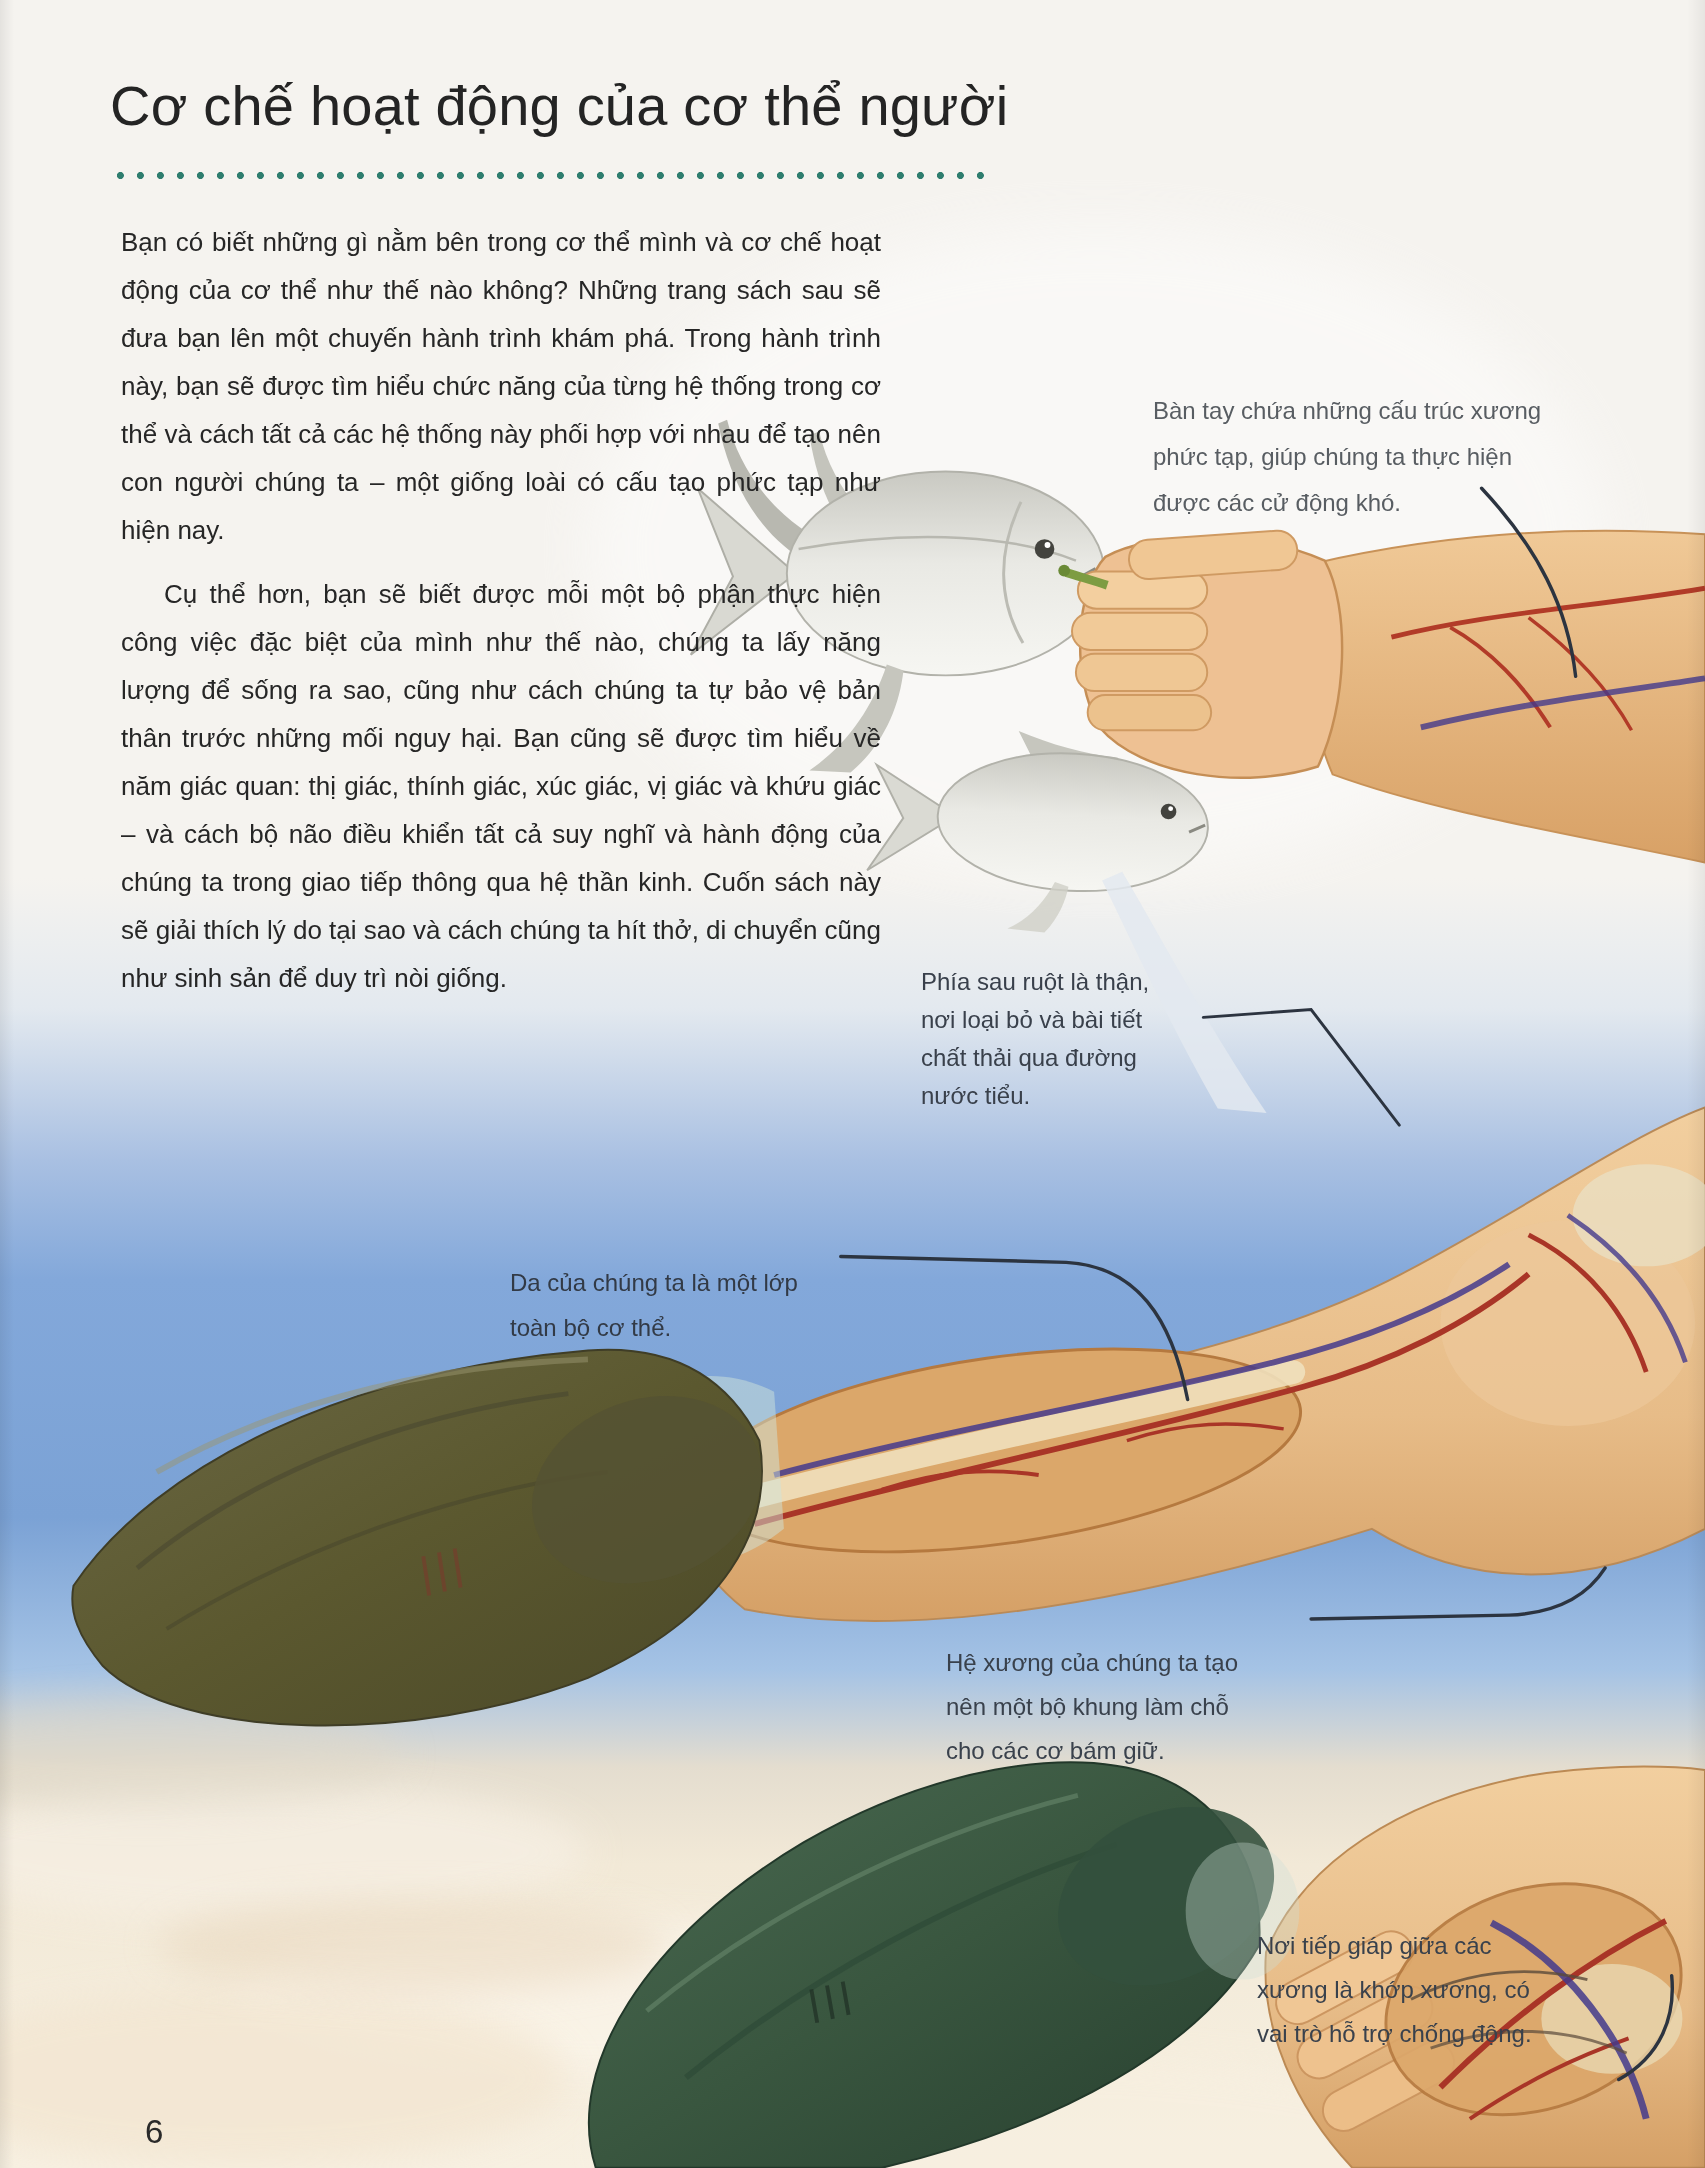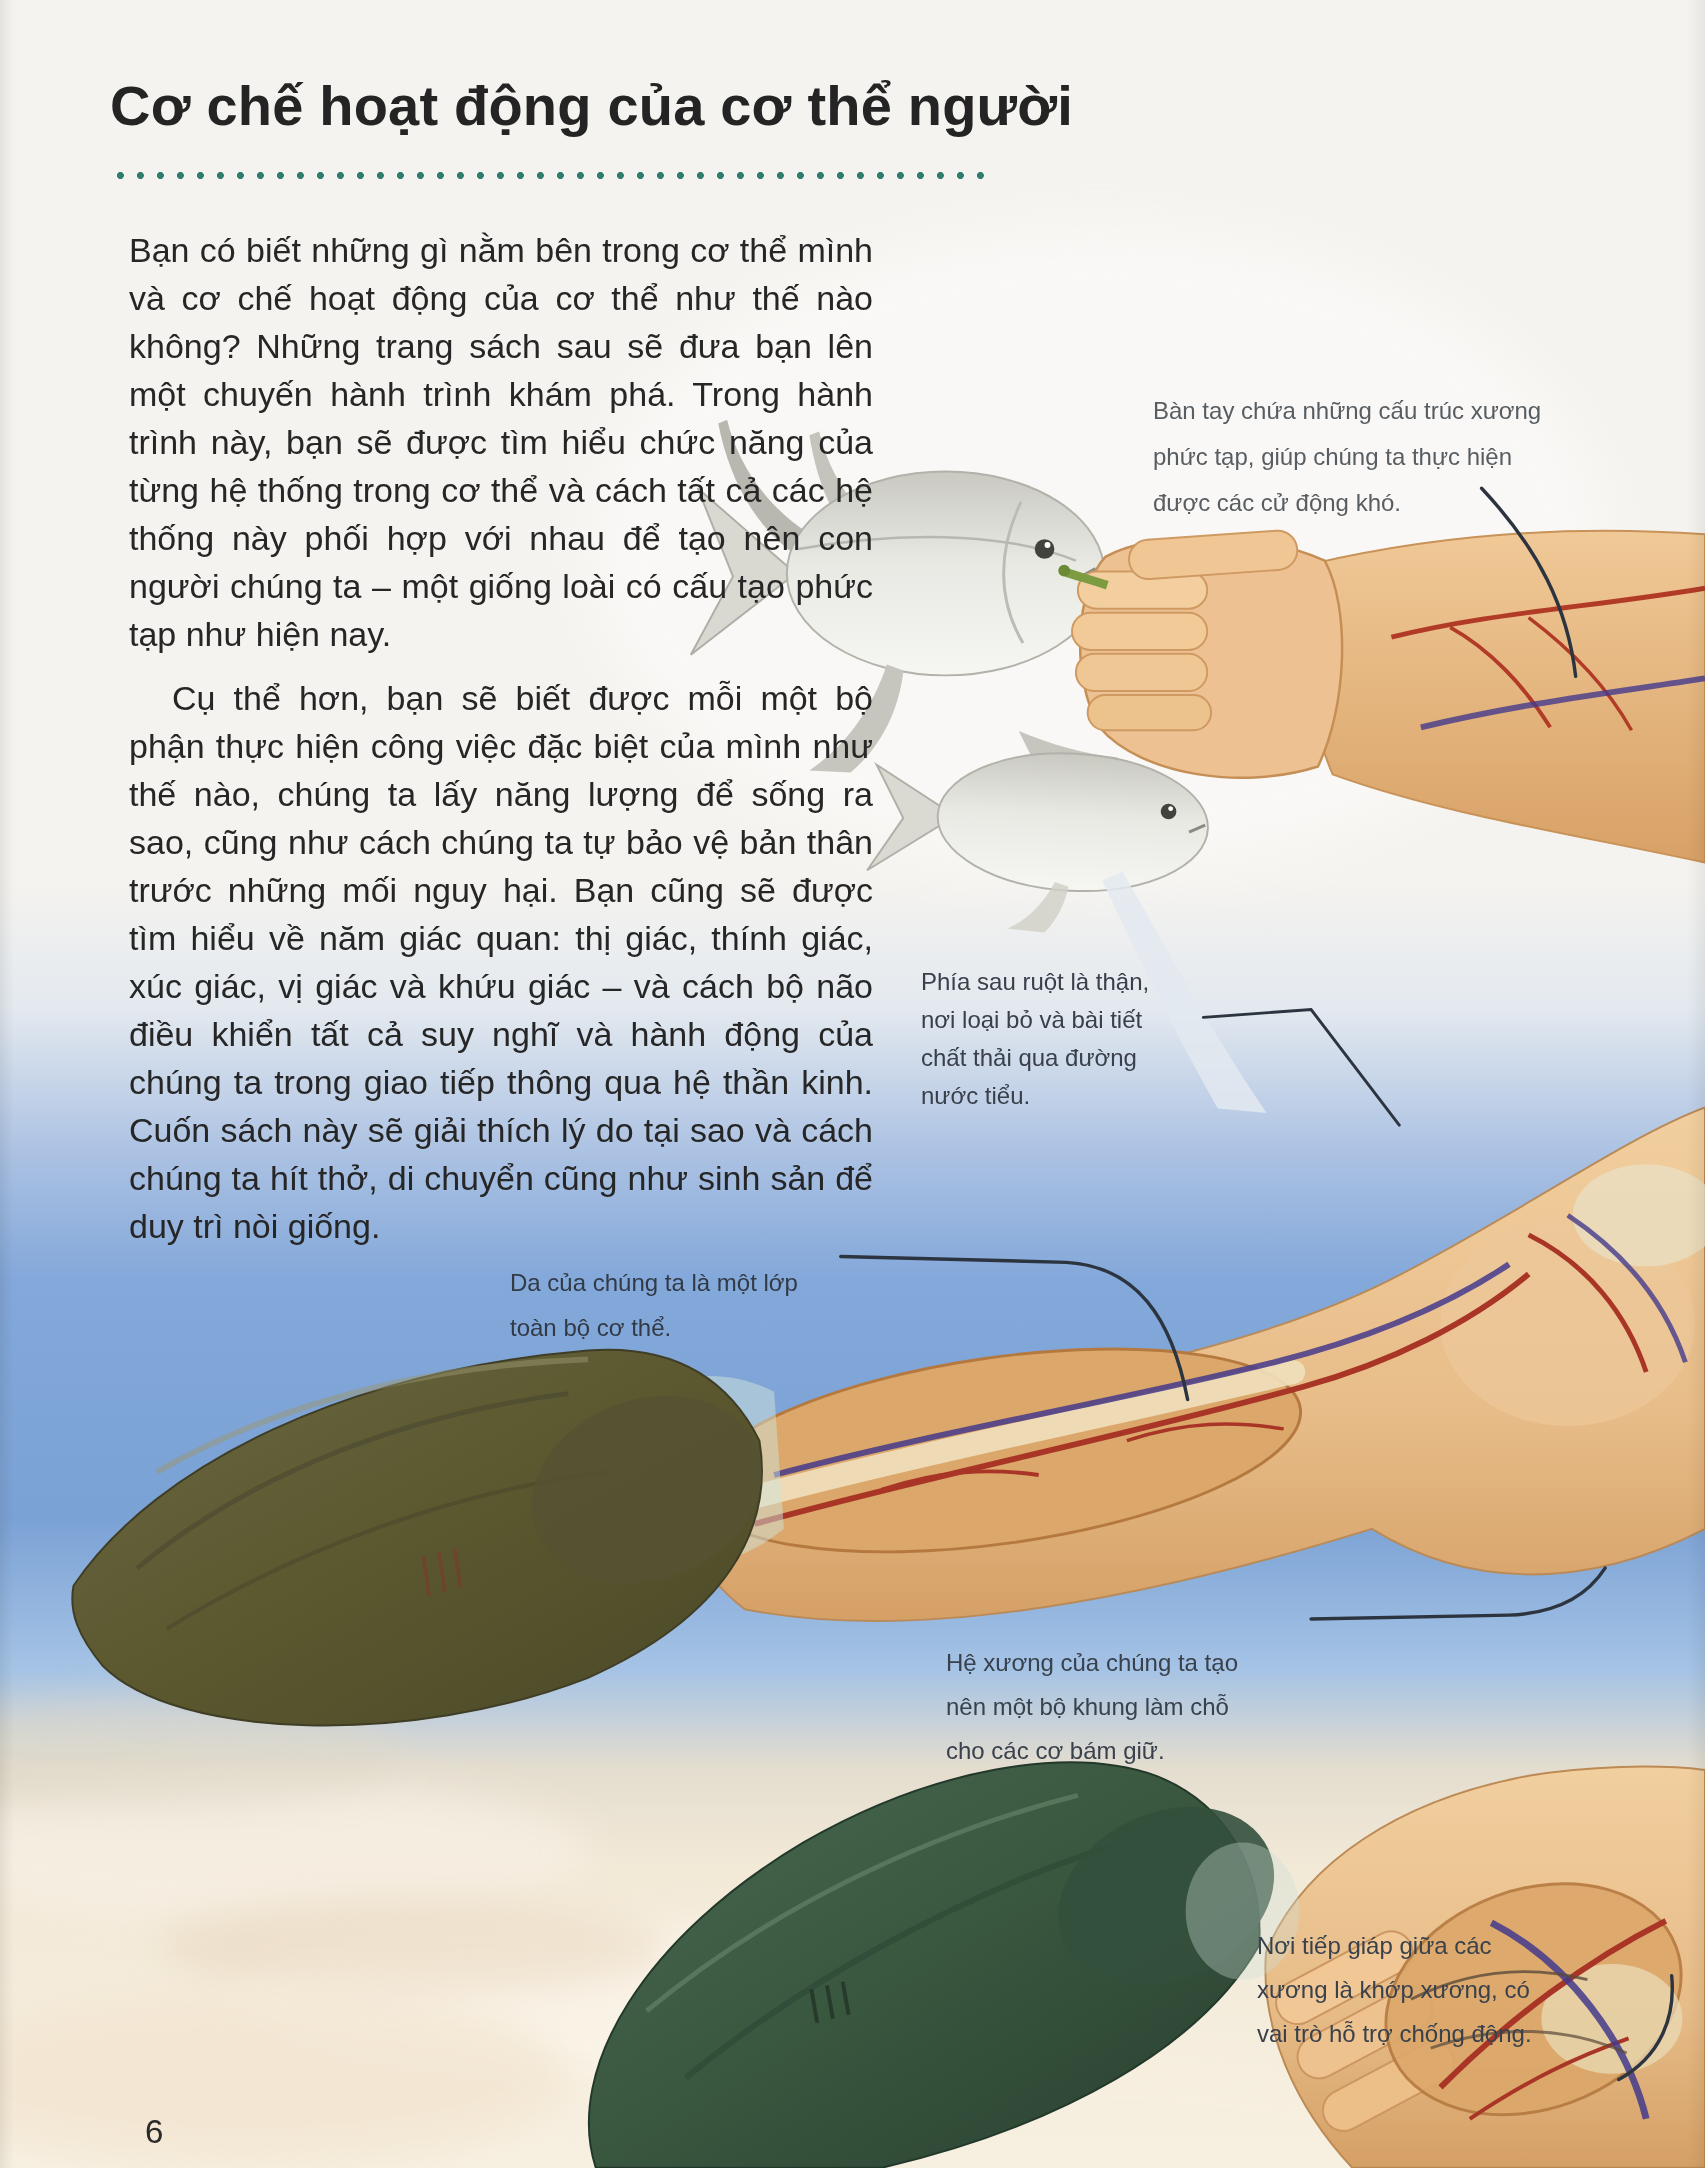--- a/index.html
+++ b/index.html
@@ -14,30 +14,30 @@
       #f2e9d7 86%, #f7f0e1 100%);
   }
   #art{position:absolute;left:0;top:0;z-index:1;}
   .txt{position:absolute;z-index:2;}
   .edge-l{position:absolute;left:0;top:0;width:13.7px;height:100%;z-index:3;
     background:linear-gradient(90deg,rgba(0,0,0,.07),rgba(0,0,0,0));}
   .edge-r{position:absolute;right:0;top:0;width:17.6px;height:100%;z-index:3;
     background:linear-gradient(270deg,rgba(0,0,0,.06),rgba(0,0,0,0));}
   .title{
     left:110px;top:35px;width:1078px;
-    font-size:56px;font-weight:700;color:#242424;letter-spacing:0.2px;
+    font-size:56px;font-weight:400;color:#242424;letter-spacing:0.2px;
   }
   .dots{
     left:116px;top:171px;width:876px;height:8.8px;
     background-image:radial-gradient(circle at 4.4px 4.4px,#2e7d6e 3.1px,rgba(0,0,0,0) 3.8px);
     background-size:20px 8.8px;background-repeat:repeat-x;
   }
   .bodycopy{left:113px;top:210px;width:776px;color:#262626;}
   .bodycopy p{
-    margin:16px;font-size:34px;line-height:48px;text-align:justify;
+    margin:8px;font-size:26px;line-height:48px;text-align:justify;
     text-justify:inter-word;
   }
   .bodycopy p + p{margin-top:15.7px;text-indent:43px;}
   .callout{color:#3c434d;font-size:24px;line-height:45px;}
   .callout .ln{white-space:nowrap;}
   .co-hand{left:1153px;top:388px;color:#585d62;line-height:46px;}
   .co-kidney{left:921px;top:963px;line-height:38px;color:#39404b;}
   .co-skin{left:510px;top:1260px;line-height:45px;color:#323a46;}
   .co-skeleton{left:946px;top:1609px;line-height:44px;color:#39414c;margin-top:32px;}
   .co-joint{left:1257px;top:1924px;line-height:44px;color:#39414c;}

